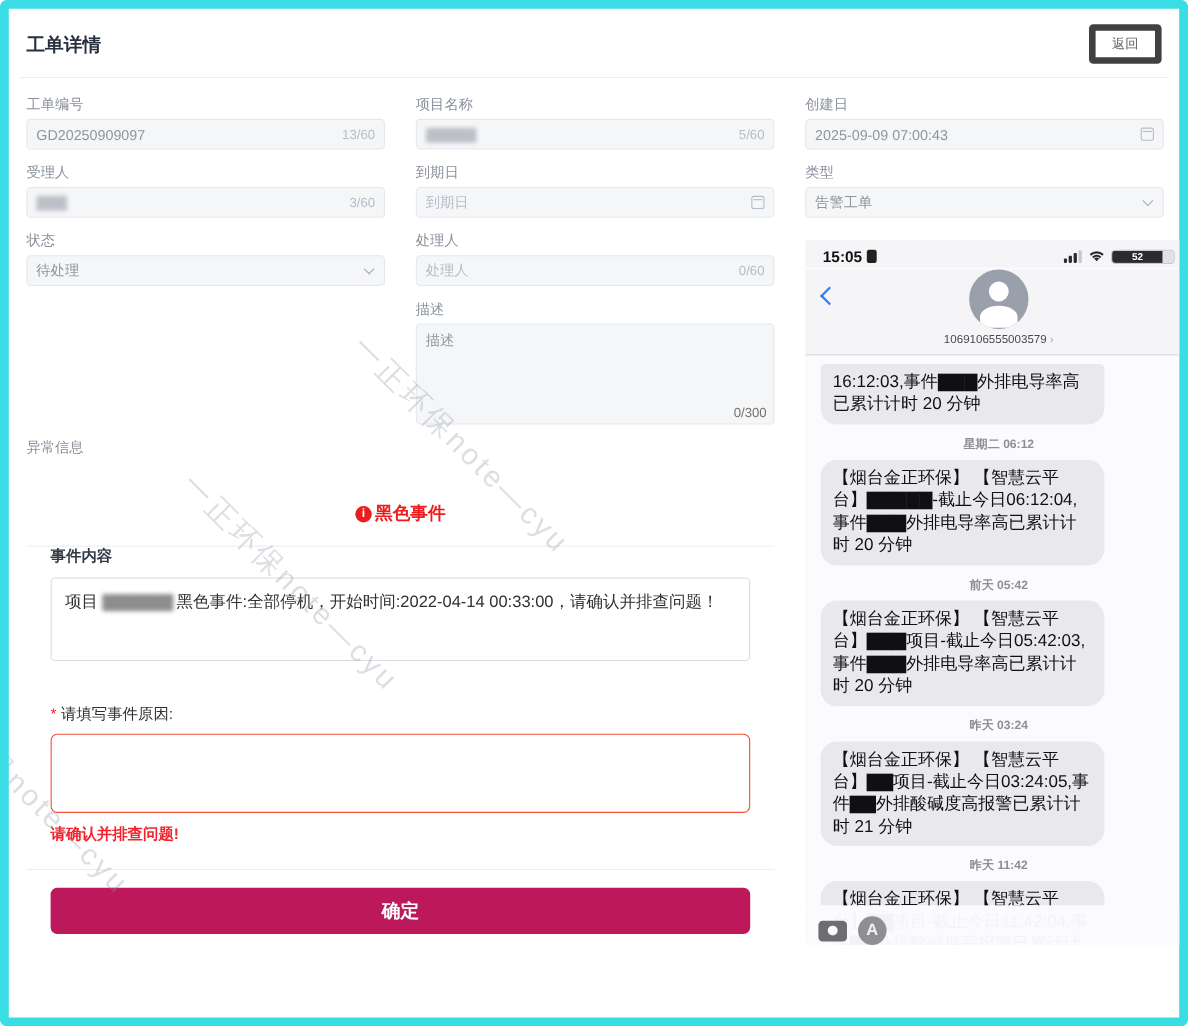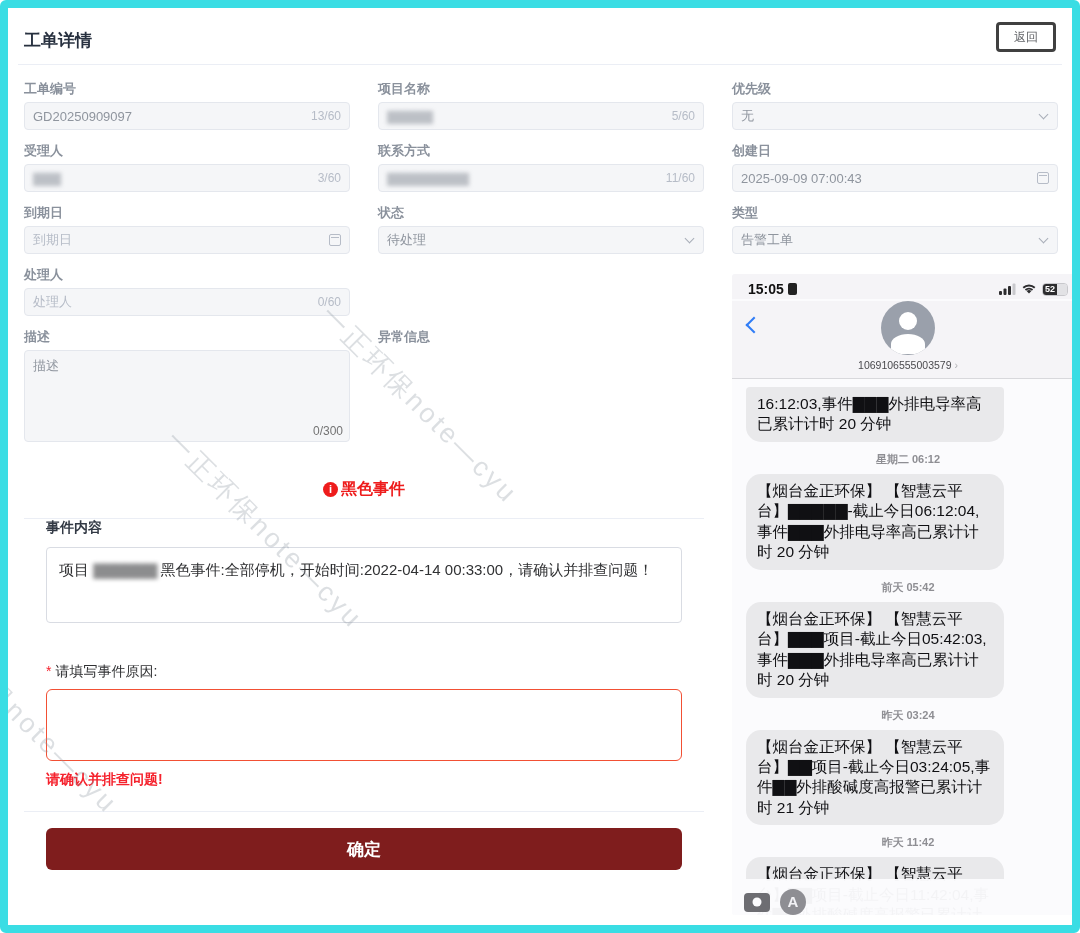--- a/index.html
+++ b/index.html
@@ -11,39 +11,39 @@
   }
   .frame {
     width:1080px; height:933px;
     border:8px solid #3adde4; border-radius:6px;
     background:#ffffff; overflow:hidden; position:relative;
   }
   .inner { position:relative; width:100%; height:100%; padding:0 10px; }
 
   
   .page-header {
-    display:flex; justify-content:space-between; align-items:flex-end;
+    display:flex; justify-content:space-between; align-items:center;
     padding:14px 6px 12px 6px; border-bottom:1px solid #ebeef5;
   }
   .page-title { font-size:17px; font-weight:bold; color:#27303f; }
   .back-btn {
     font-size:12px; color:#606266; background:#fff;
-    border:3px solid #404040; border-radius:4px;
+    border:6px solid #404040; border-radius:4px;
     padding:6px 15px; cursor:pointer; line-height:1;
   }
 
   
   .main { display:flex; margin-top:16px; padding:0 6px; }
   .col-left { width:680px; }
   .col-right { width:326px; margin-left:28px; }
   .form-grid { display:grid; grid-template-columns:326px 326px; column-gap:28px; }
 
   
   .field { margin-bottom:13px; }
-  .flabel { font-size:13px; color:#8a919c; height:15px; line-height:15px; margin-bottom:6px;font-weight:bold; }
+  .flabel { font-size:13px; color:#8a919c; height:15px; line-height:15px; margin-bottom:6px; }
   .fbox {
     height:28px; background:#f5f6f8; border:1px solid #e4e7ed; border-radius:4px;
     display:flex; align-items:center; padding:4px 8px; font-size:13px; color:#8f959e;
   }
   .fbox .fval { flex:1; white-space:nowrap; overflow:hidden; }
   .fbox .fcount { font-size:12px; color:#b6bcc7; margin-left:18px; }
   .fbox .placeholder { color:#b6bcc7; }
   .redact { filter:blur(2px); opacity:.55; letter-spacing:-1px; }
 
   .chev-down {
@@ -79,21 +79,21 @@
     background:#fff; padding:10px 12px; font-size:15px; color:#303133; line-height:1.55;
   }
   .reason-label { margin-top:40px; font-size:14px; color:#303133; }
   .req-star { color:#f5222d; margin-right:4px; }
   .reason-box {
     margin-top:8px; width:100%; height:72px; border:1.5px solid #f25034; border-radius:6px;
     background:#fff; resize:none; outline:none; font-family:inherit; font-size:14px; padding:8px;
   }
   .reason-error { margin-top:6px; font-size:14px; color:#f5222d; font-weight:bold; }
   .confirm-btn {
-    margin:16px 0 0 0; width:100%; height:42px; background:#7f1d1d; color:#fff;
+    margin:16px 0 0 0; width:100%; height:42px; background:#be185d; color:#fff;
     font-size:17px; font-weight:bold; border:none; border-radius:6px; cursor:pointer;
   }
 
   
   .wm {
     position:absolute; color:rgba(140,150,160,0.30); font-size:27px; letter-spacing:3px;
     transform:rotate(45deg); transform-origin:left top; pointer-events:none; white-space:nowrap; z-index:5;
   }
 
   
@@ -105,21 +105,21 @@
     display:flex; justify-content:space-between; align-items:center;
     padding:7px 16px 2px 16px; background:#f5f4f7;
   }
   .p-time { font-size:14px; font-weight:bold; color:#111; display:flex; align-items:center; gap:4px; }
   .p-time-badge { width:9px; height:12px; background:#222; border-radius:2px; }
   .p-status-right { display:flex; align-items:center; gap:5px; }
   .battery-pill {
     display:flex; align-items:center; border-radius:4px; overflow:hidden;
     border:1px solid #c8c8cc; height:13px;
   }
-  .battery-fill { background:#2c2c2e; color:#fff; font-size:9px; font-weight:bold; padding:0 2px; height:100%; display:flex; align-items:center; }
+  .battery-fill { background:#2c2c2e; color:#fff; font-size:9px; font-weight:bold; padding:0 18px; height:100%; display:flex; align-items:center; }
   .battery-rest { width:10px; height:100%; background:#e2e2e5; }
 
   .p-header { background:#f5f4f7; border-bottom:1px solid #d8d8dc; padding-bottom:7px; position:relative; }
   .back-chev {
     position:absolute; left:16px; top:18px; width:12px; height:12px;
     border-left:2.5px solid #2f7cf6; border-bottom:2.5px solid #2f7cf6; transform:rotate(45deg);
   }
   .avatar { width:54px; height:54px; border-radius:50%; background:#9aa0ab; margin:2px auto 0 auto; position:relative; overflow:hidden; }
   .avatar .head { position:absolute; left:50%; top:11px; transform:translateX(-50%); width:18px; height:18px; background:#fff; border-radius:50%; }
   .avatar .body { position:absolute; left:50%; top:33px; transform:translateX(-50%); width:34px; height:20px; background:#fff; border-radius:50% 50% 0 0; }
@@ -187,27 +187,20 @@
             </div>
           </div>
 
           <div class="field">
             <div class="flabel">受理人</div>
             <div class="fbox">
               <span class="fval redact">▇▇▇</span>
               <span class="fcount">3/60</span>
             </div>
           </div>
-          <div class="field">
-            <div class="flabel">联系方式</div>
-            <div class="fbox">
-              <span class="fval redact">▇▇▇▇▇▇▇▇▇</span>
-              <span class="fcount">11/60</span>
-            </div>
-          </div>
 
           <div class="field">
             <div class="flabel">到期日</div>
             <div class="fbox">
               <span class="fval placeholder">到期日</span>
               <span class="cal-icon"></span>
             </div>
           </div>
           <div class="field">
             <div class="flabel">状态</div>
@@ -256,27 +249,20 @@
             <div class="reason-error">请确认并排查问题!</div>
           </div>
           <div class="hr" style="margin-top:22px;"></div>
           <div class="evt-pad">
             <button class="confirm-btn">确定</button>
           </div>
         </div>
       </div>
 
       <div class="col-right">
-        <div class="field">
-          <div class="flabel">优先级</div>
-          <div class="fbox">
-            <span class="fval">无</span>
-            <span class="chev-down"></span>
-          </div>
-        </div>
         <div class="field">
           <div class="flabel">创建日</div>
           <div class="fbox">
             <span class="fval">2025-09-09 07:00:43</span>
             <span class="cal-icon"></span>
           </div>
         </div>
         <div class="field">
           <div class="flabel">类型</div>
           <div class="fbox">

